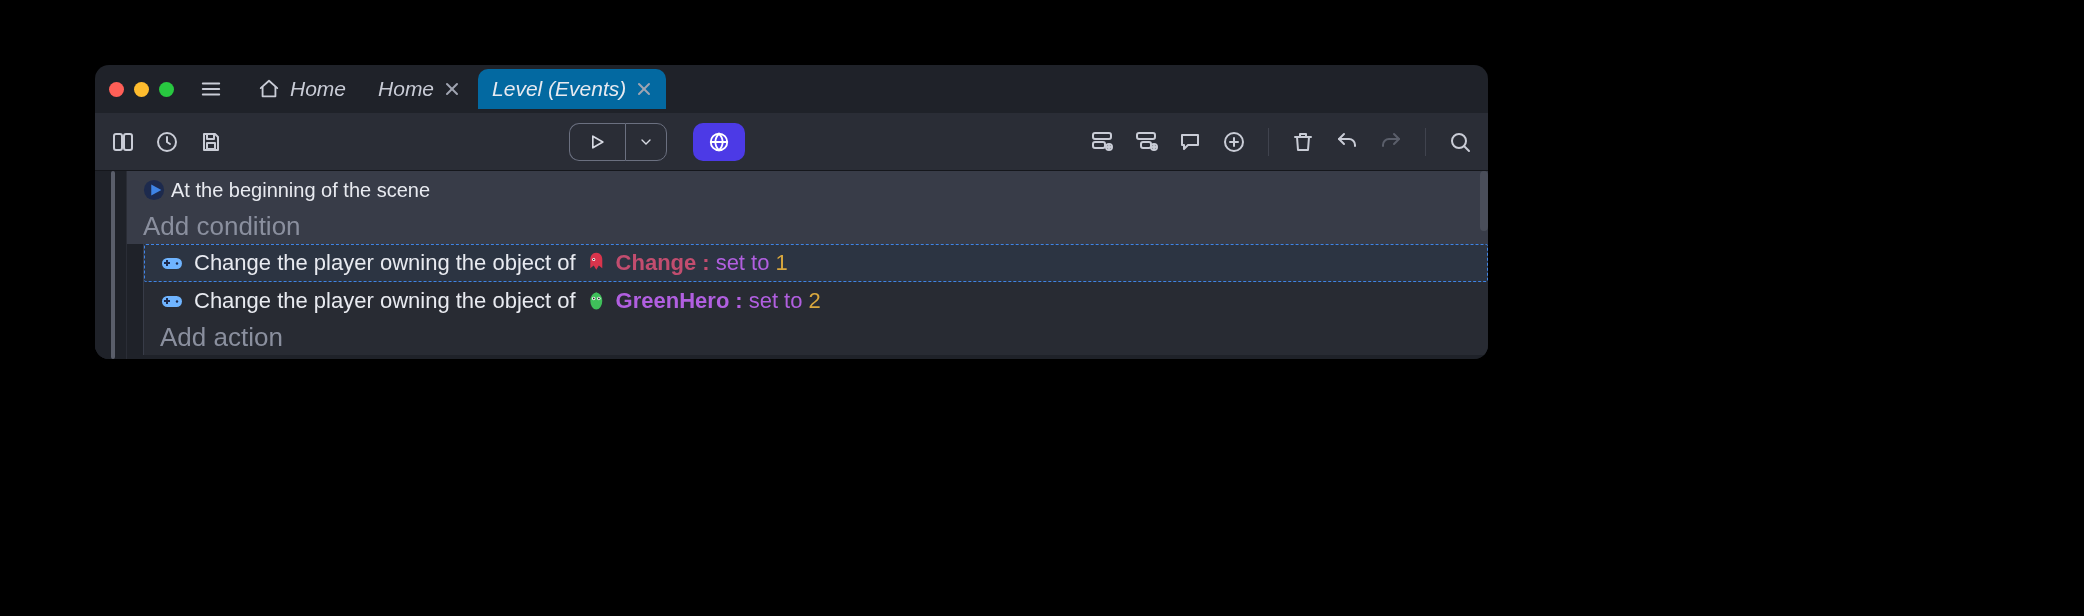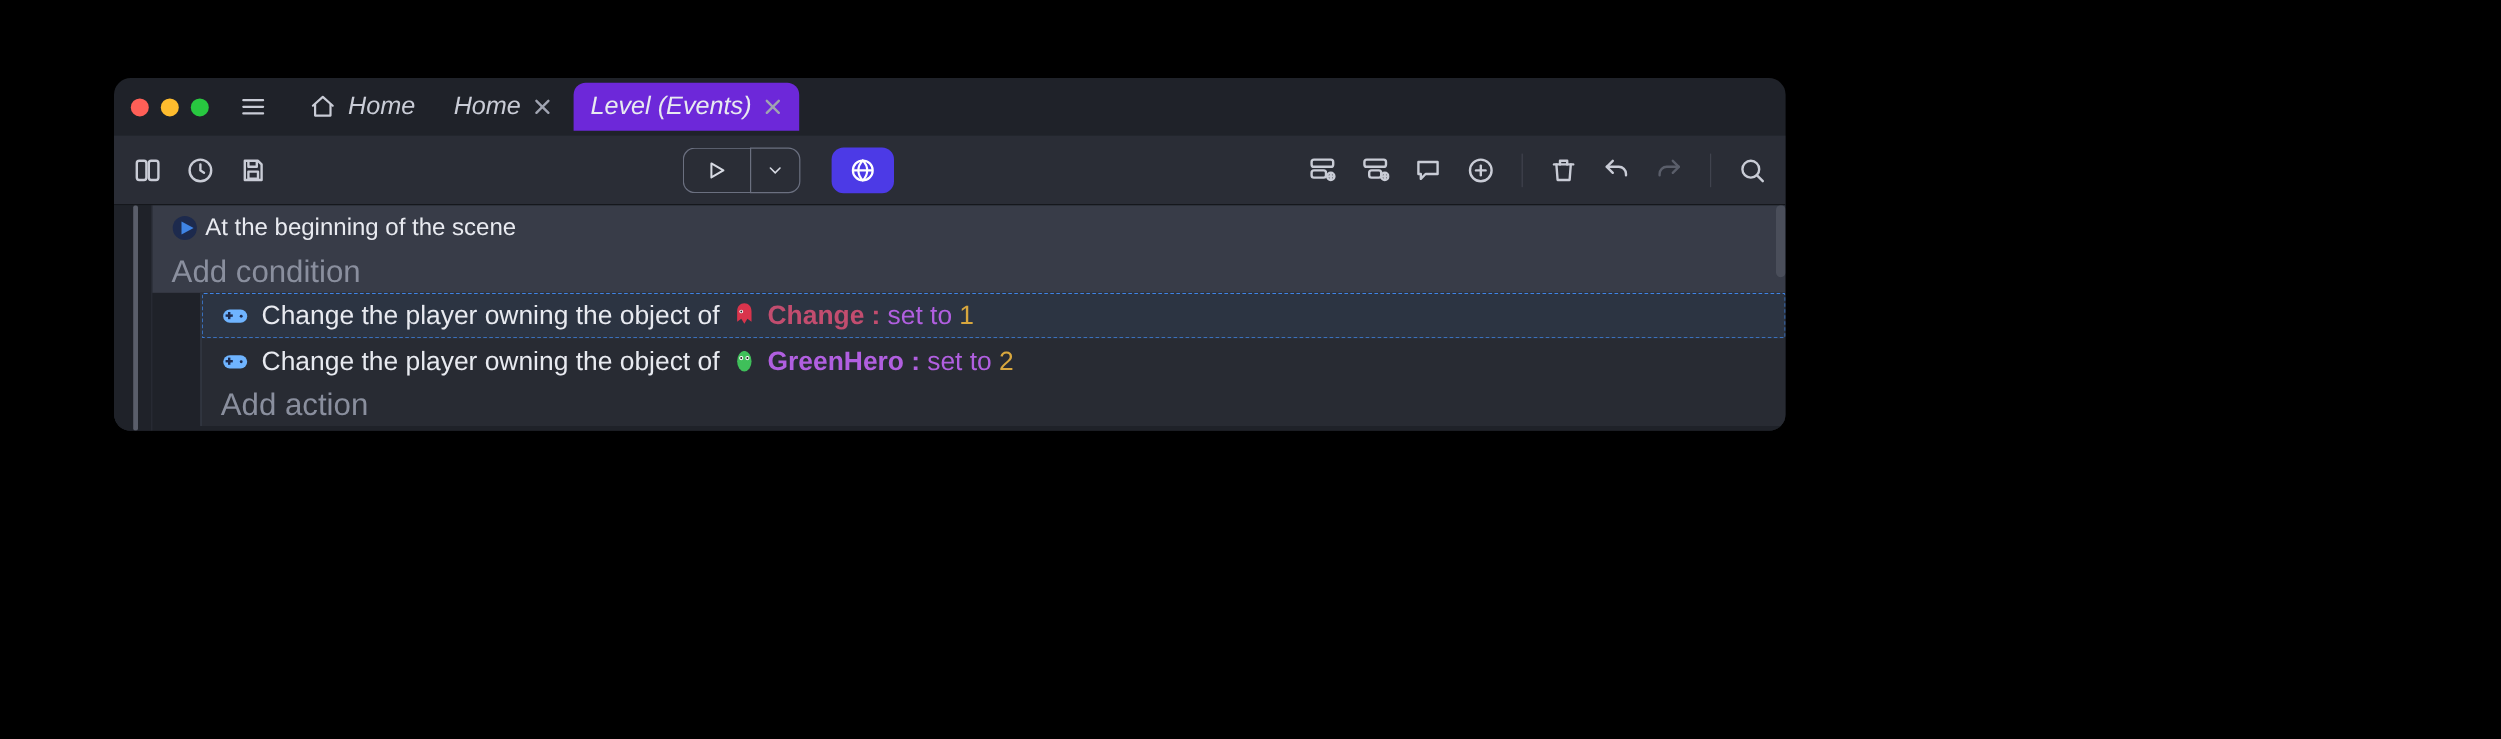--- a/index.html
+++ b/index.html
@@ -36,21 +36,21 @@
     display: flex;
     align-items: center;
     padding: 0 14px;
     gap: 10px;
     color: #c9ccd6;
     font-size: 21px;
     border-radius: 10px 10px 0 0;
     cursor: pointer;
     margin-right: 4px;
   }
-  .tab.active { background: #6d28d9; color: #e8eaf0; }
+  .tab.active { background: #0369a1; color: #e8eaf0; }
   .tab .home-icon { width:22px; height:22px; display:inline-flex; }
   .tab .close { width:16px; height:16px; color:#a0a4b1; display:inline-flex; align-items:center; justify-content:center; }
   .toolbar {
     height: 58px;
     background: #2a2d36;
     display: flex;
     align-items: center;
     padding: 0 12px;
     flex: none;
     border-bottom: 1px solid #15171c;
@@ -93,21 +93,21 @@
     position: relative;
     overflow: hidden;
   }
   .gutter { width: 32px; flex:none; background:#1f2229; border-right: 1px solid #2a2d36; position:relative; }
   .gutter-line { position:absolute; left:16px; top:0; bottom:0; width:4px; background:#5a5e6a; border-radius:2px; }
   .events { flex:1; display:flex; flex-direction:column; position:relative; }
   .evt-row { min-height: 38px; display:flex; align-items:center; padding: 2px 10px 2px 16px; font-size: 20px; }
   .cond-block { background: #383c48; margin-left: 0; }
   .cond-text { color:#e8eaf0; }
   .add-link { color:#8a8f9e; cursor:pointer; font-size:26px; padding: 2px 16px; }
-  .action-block { background:#282b33; margin-left: 40px; border-left: 1px solid #383c48; }
+  .action-block { background:#282b33; margin-left: 16px; border-left: 1px solid #383c48; }
   .action-row { min-height: 38px; display:flex; align-items:center; padding: 1px 10px 1px 16px; font-size:22px; color:#e8eaf0; gap:6px; }
   .action-row.selected { outline: 1.5px dashed #3f84e5; outline-offset: -1px; background: #2c3442; border-radius: 2px; }
   .obj-red { color:#c24d6f; font-weight:600; }
   .obj-green { color:#b15fe0; font-weight:600;text-align:right; }
   .op { color:#b15fe0; }
   .num { color:#d8a73e; }
   .scene-icon { width:22px; height:22px; display:inline-flex; margin-right:6px; }
   .ctrl-icon { width:24px; height:24px; display:inline-flex; margin-right:4px; }
   .sprite { width:22px; height:24px; display:inline-flex; margin: 0 2px 0 4px; }
   .scroll-ind { position:absolute; right:0; top:0; width:8px; height:60px; background:#4a4e5a; border-radius:4px; }

